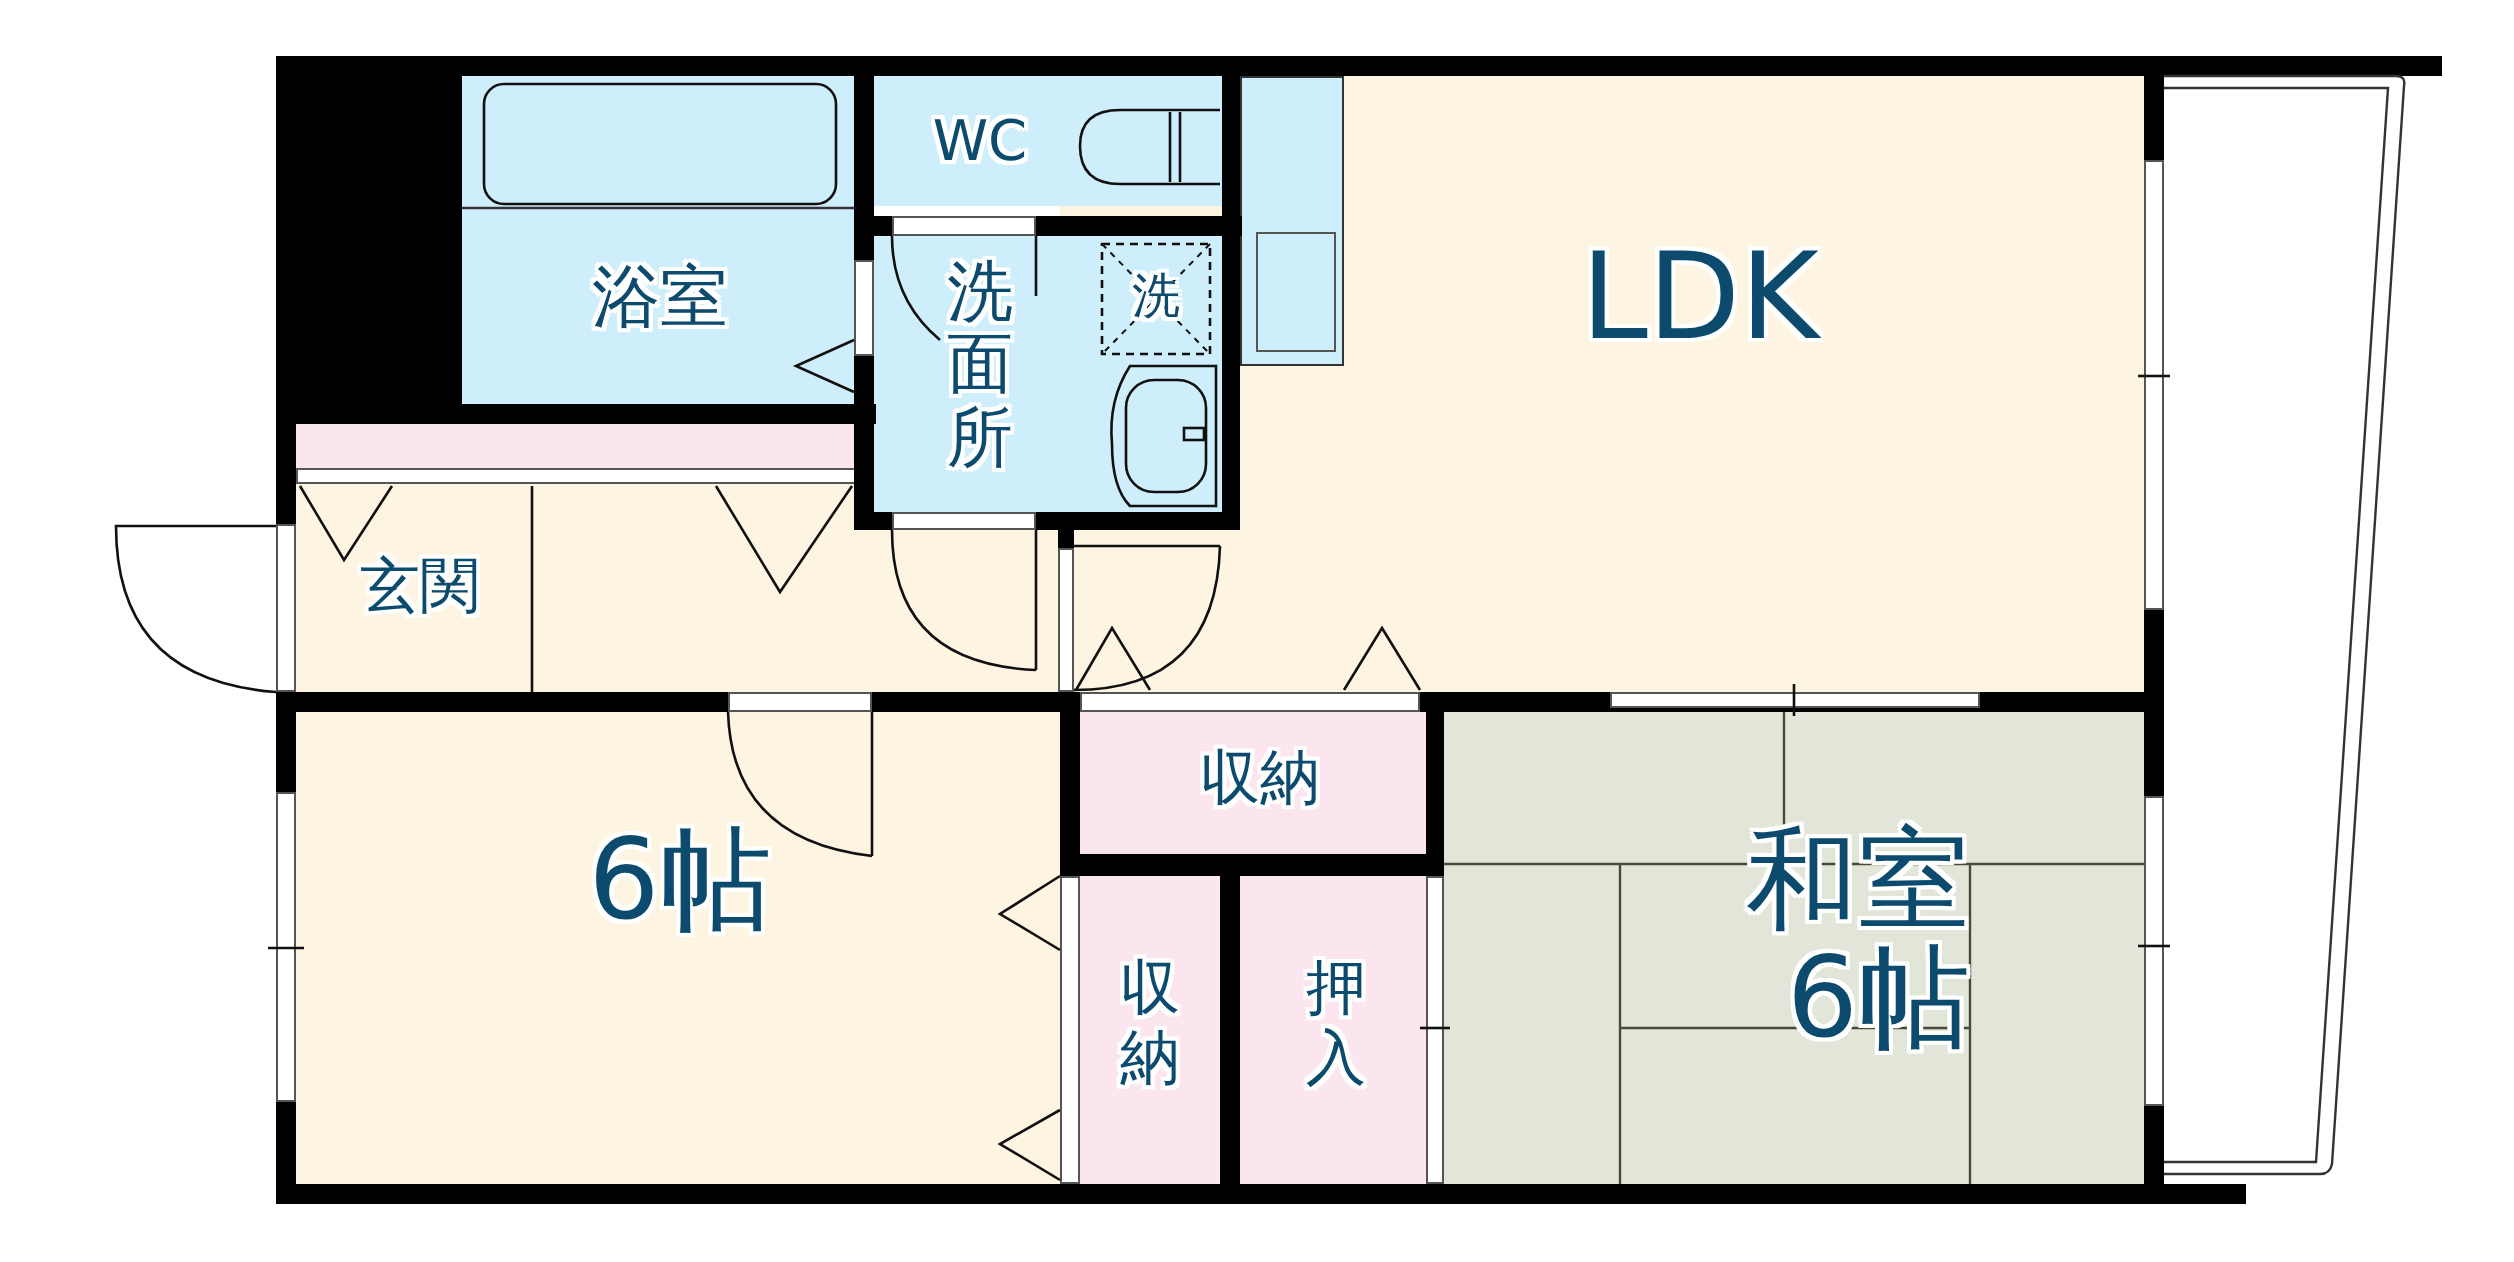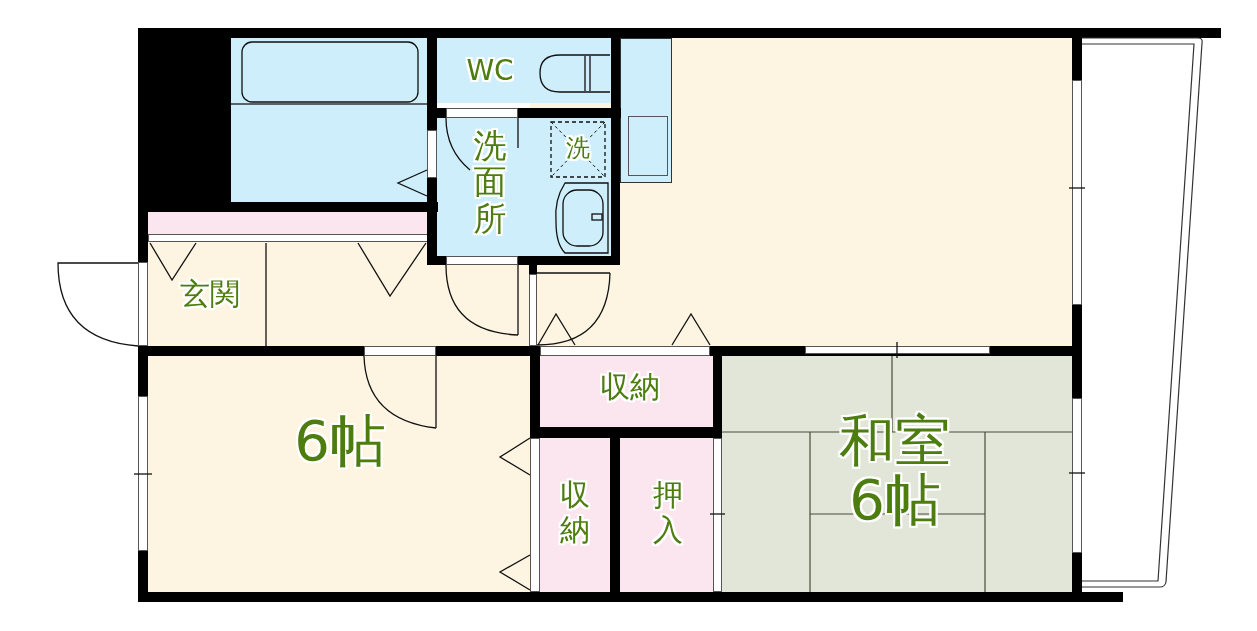--- a/index.html
+++ b/index.html
@@ -1,21 +1,21 @@
 <!DOCTYPE html>
 <html><head>
 <meta charset="utf-8">
 <style>
   html, body { margin:0; padding:0; background:#ffffff; }
   body { width:1257px; height:631px; position:relative; overflow:hidden;
          font-family:"DejaVu Sans","Liberation Sans",sans-serif; }
   .plan { position:absolute; left:0; top:0; width:1257px; height:631px; }
   .room { position:absolute; box-sizing:border-box; }
   .wall { position:absolute; background:#000; }
-  .label { position:absolute; color:#4d7c0f; text-align:center; line-height:1.05;
+  .label { position:absolute; color:#0c4a6e; text-align:center; line-height:1.05;
            text-shadow: 2px 0 #fff, -2px 0 #fff, 0 2px #fff, 0 -2px #fff,
                         2px 2px #fff, -2px -2px #fff, 2px -2px #fff, -2px 2px #fff; }
   .label .l2 { display:block; }
   .opening { position:absolute; background:#fff; border:1px solid #555; box-sizing:border-box; }
   svg.overlay { position:absolute; left:0; top:0; }
 </style>
 </head>
 <body>
 
 <div class="plan">
@@ -151,45 +151,47 @@
       <line x1="710" y1="514" x2="725" y2="514"></line>
 
       <g stroke="#333" stroke-width="1.2">
         <path d="M1082 38 L1198 38 Q1203 38 1202 43 L1166 582 Q1165 587 1160 587 L1082 587"></path>
         <path d="M1082 44 L1194 44 L1158 581 L1082 581"></path>
       </g>
     </g>
   </svg>
 
   <div class="label" style="left:740px;top:118px;width:220px;font-size:60px;">
+    <span class="l2">LDK</span>
   </div>
 
   <div class="label" style="left:250px;top:412px;width:180px;font-size:56px;">
     <span class="l2">6帖</span>
   </div>
 
-  <div class="label" style="left:805px;top:412px;width:180px;font-size:56px;">
+  <div class="label" style="left:805px;top:412px;width:180px;font-size:56px;text-align:right;">
     <span class="l2">和室</span>
     <span class="l2">6帖</span>
   </div>
 
+  <div class="label" style="left:270px;top:132px;width:120px;font-size:34px;">浴室</div>
 
   <div class="label" style="left:455px;top:56px;width:70px;font-size:28px;">WC</div>
 
   <div class="label" style="left:470px;top:128px;width:40px;font-size:33px;line-height:1.1;">
     <span class="l2">洗</span>
     <span class="l2">面</span>
     <span class="l2">所</span>
   </div>
 
   <div class="label" style="left:560px;top:136px;width:36px;font-size:24px;">洗</div>
 
   <div class="label" style="left:160px;top:278px;width:100px;font-size:30px;">玄関</div>
 
-  <div class="label" style="left:570px;top:374px;width:120px;font-size:30px;font-family:Liberation Mono, monospace;">収納</div>
+  <div class="label" style="left:570px;top:374px;width:120px;font-size:30px;">収納</div>
 
   <div class="label" style="left:555px;top:478px;width:40px;font-size:30px;line-height:1.15;">
     <span class="l2">収</span>
     <span class="l2">納</span>
   </div>
 
   <div class="label" style="left:648px;top:478px;width:40px;font-size:30px;line-height:1.15;">
     <span class="l2">押</span>
     <span class="l2">入</span>
   </div>

